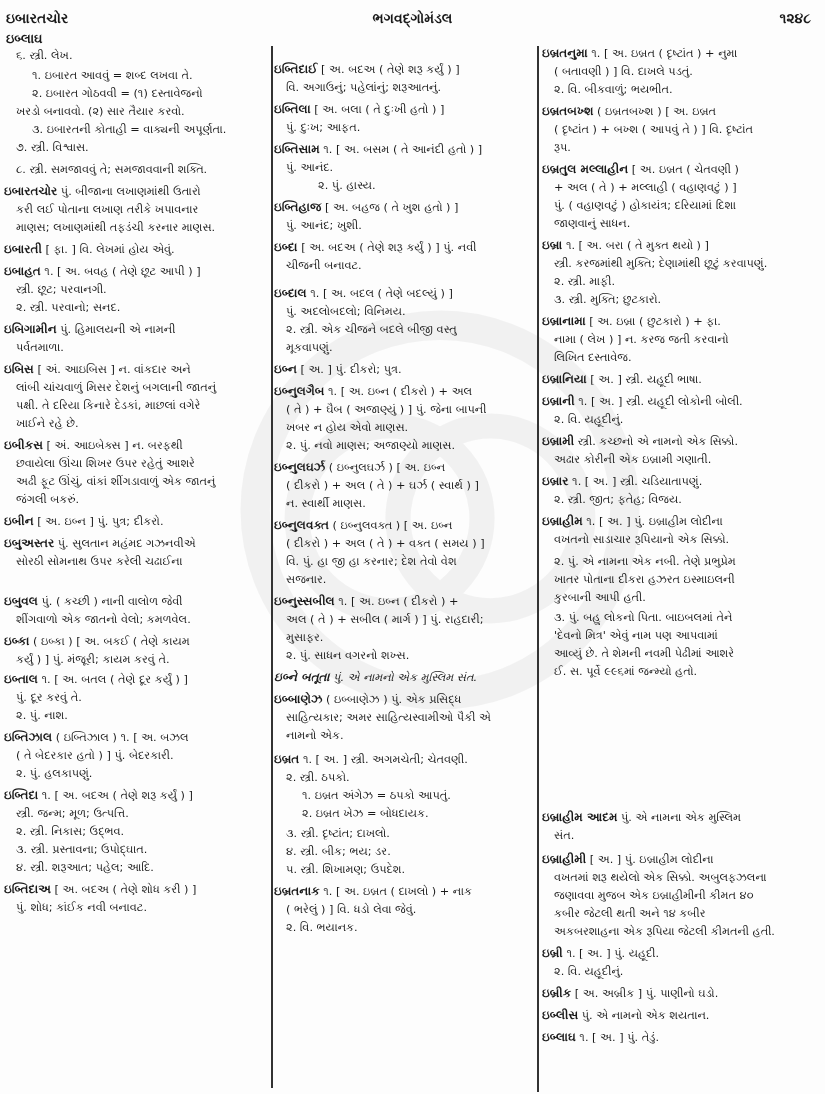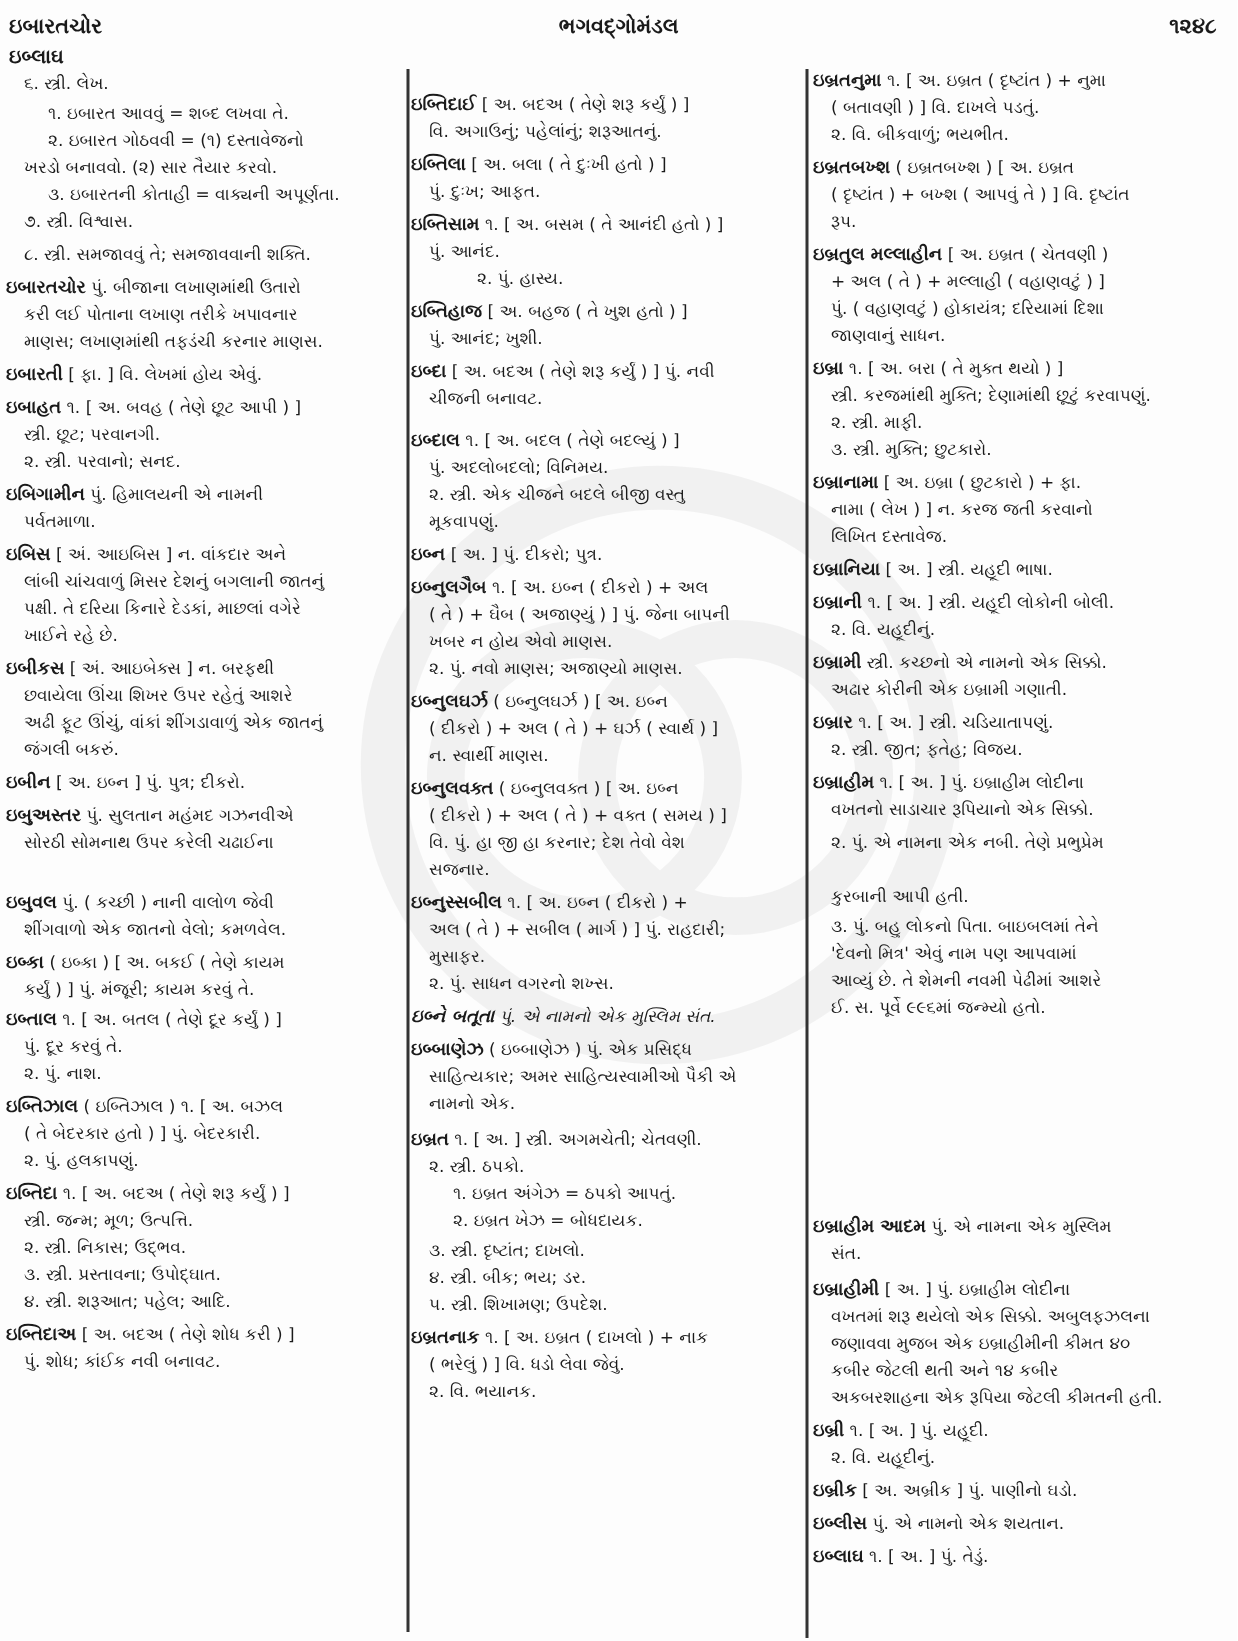--- a/index.html
+++ b/index.html
@@ -158,20 +158,21 @@
       <div class="ln" style="top: 326px;"><b>ઇબ્રાનિયા</b><span> [ અ. ] સ્ત્રી. યહૂદી ભાષા.</span></div>
       <div class="ln" style="top: 348px;"><b>ઇબ્રાની</b><span> ૧. [ અ. ] સ્ત્રી. યહૂદી લોકોની બોલી.</span></div>
       <div class="ln i1" style="top: 366px;"><span>૨. વિ. યહૂદીનું.</span></div>
       <div class="ln" style="top: 388px;"><b>ઇબ્રામી</b><span> સ્ત્રી. કચ્છનો એ નામનો એક સિક્કો.</span></div>
       <div class="ln i1" style="top: 406px;"><span>અઢાર કોરીની એક ઇબ્રામી ગણાતી.</span></div>
       <div class="ln" style="top: 428px;"><b>ઇબ્રાર</b><span> ૧. [ અ. ] સ્ત્રી. ચડિયાતાપણું.</span></div>
       <div class="ln i1" style="top: 446px;"><span>૨. સ્ત્રી. જીત; ફતેહ; વિજય.</span></div>
       <div class="ln" style="top: 468px;"><b>ઇબ્રાહીમ</b><span> ૧. [ અ. ] પું. ઇબ્રાહીમ લોદીના</span></div>
       <div class="ln i1" style="top: 486px;"><span>વખતનો સાડાચાર રૂપિયાનો એક સિક્કો.</span></div>
       <div class="ln i1" style="top: 508px;"><span>૨. પું. એ નામના એક નબી. તેણે પ્રભુપ્રેમ</span></div>
+      <div class="ln i1" style="top: 526px;"><span>ખાતર પોતાના દીકરા હઝરત ઇસ્માઇલની</span></div>
       <div class="ln i1" style="top: 544px;"><span>કુરબાની આપી હતી.</span></div>
       <div class="ln i1" style="top: 564px;"><span>૩. પું. બહુ લોકનો પિતા. બાઇબલમાં તેને</span></div>
       <div class="ln i1" style="top: 582px;"><span>'દેવનો મિત્ર' એવું નામ પણ આપવામાં</span></div>
       <div class="ln i1" style="top: 600px;"><span>આવ્યું છે. તે શેમની નવમી પેઢીમાં આશરે</span></div>
       <div class="ln i1" style="top: 618px;"><span>ઈ. સ. પૂર્વે ૯૯૬માં જન્મ્યો હતો.</span></div>
       <div class="ln" style="top: 764px;"><b>ઇબ્રાહીમ આદમ</b><span> પું. એ નામના એક મુસ્લિમ</span></div>
       <div class="ln i1" style="top: 782px;"><span>સંત.</span></div>
       <div class="ln" style="top: 806px;"><b>ઇબ્રાહીમી</b><span> [ અ. ] પું. ઇબ્રાહીમ લોદીના</span></div>
       <div class="ln i1" style="top: 824px;"><span>વખતમાં શરૂ થયેલો એક સિક્કો. અબુલફઝલના</span></div>
       <div class="ln i1" style="top: 842px;"><span>જણાવવા મુજબ એક ઇબ્રાહીમીની કીમત ૪૦</span></div>

